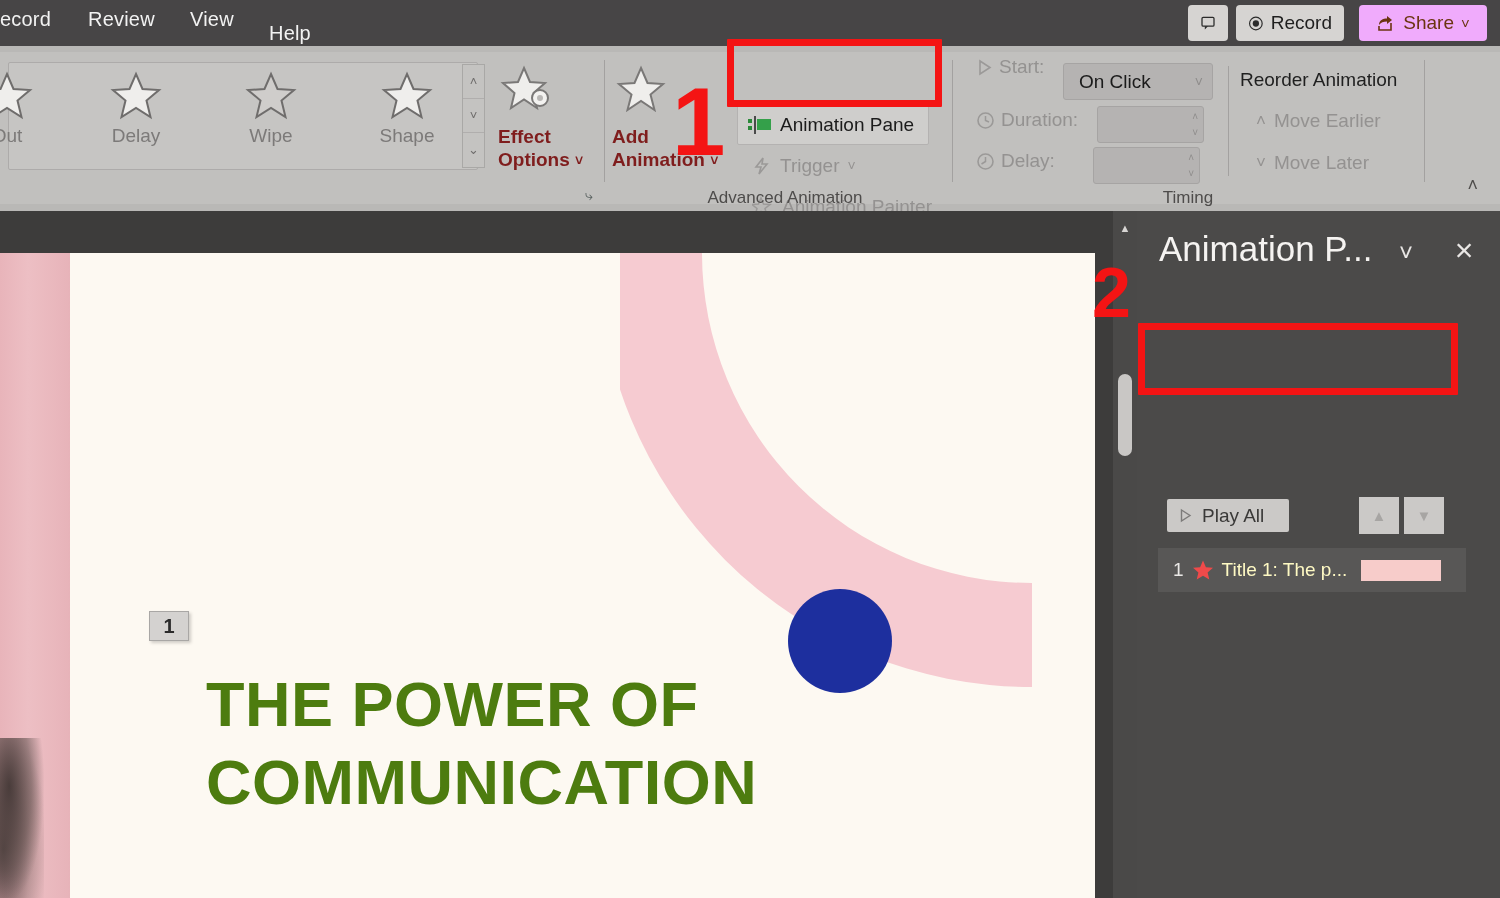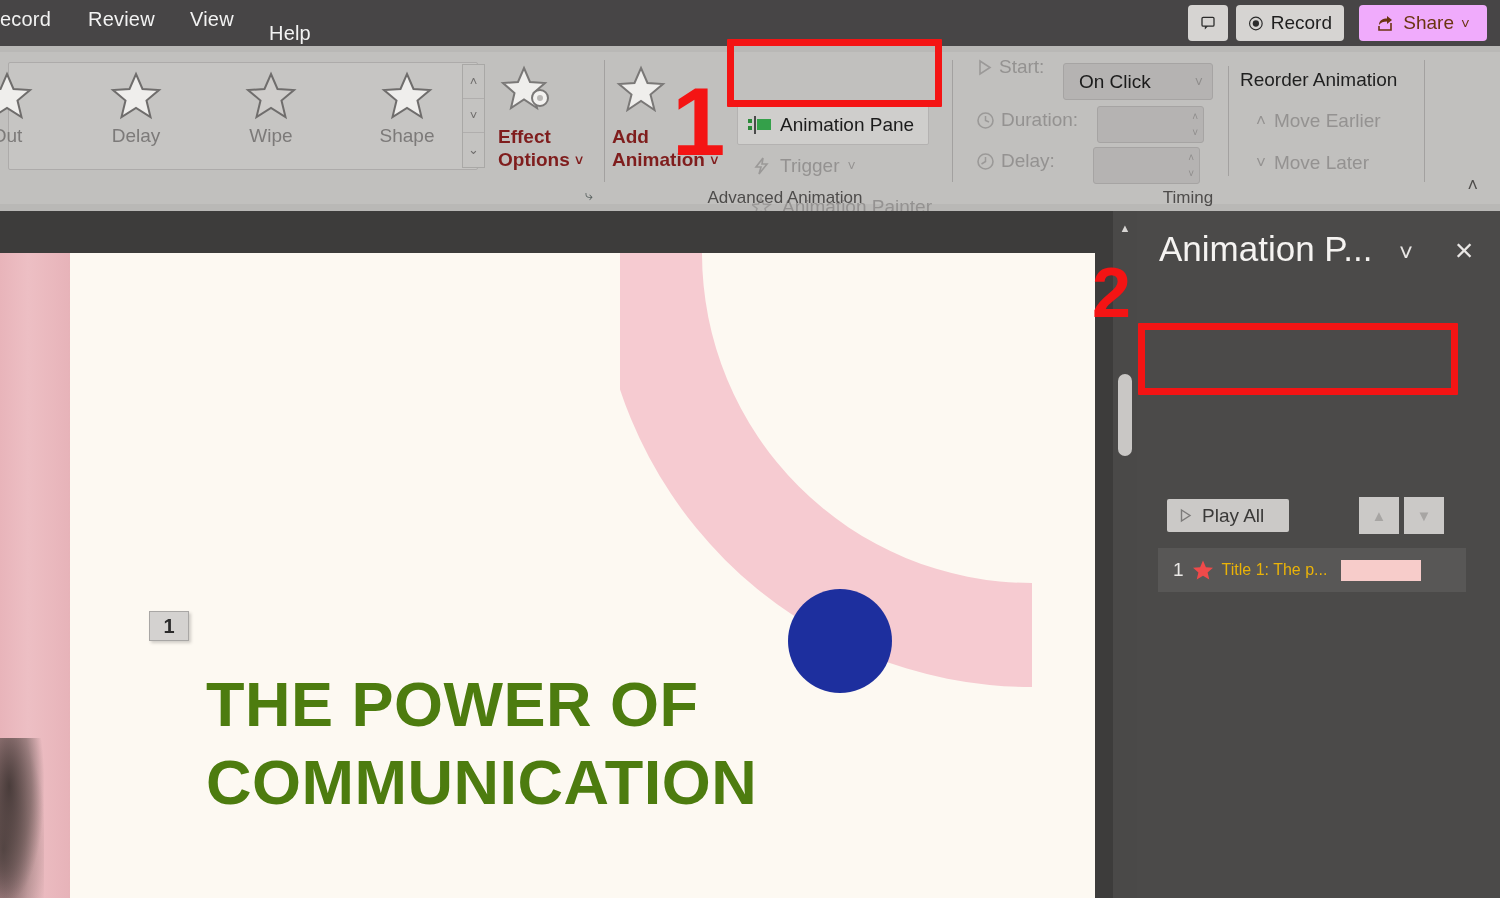--- a/index.html
+++ b/index.html
@@ -328,21 +328,21 @@
     left: 21px; top: 337px;
     width: 308px; height: 44px;
     background: #585756;
     display: flex;
     align-items: center;
     padding-left: 15px;
     box-sizing: border-box;
     gap: 8px;
   }
   .ap-rownum { font-size: 19px; color: #eae8e6; }
-  .ap-rowtext { font-size: 16px; color: #eab308; white-space: nowrap; }
+  .ap-rowtext { font-size: 19px; color: #fef9c3; white-space: nowrap; }
   .ap-rowbar {
     width: 80px; height: 21px;
     background: #f7ccca;
     margin-left: 6px;
   }
 
   
   .hl-box {
     position: absolute;
     border: 7px solid #f41414;

